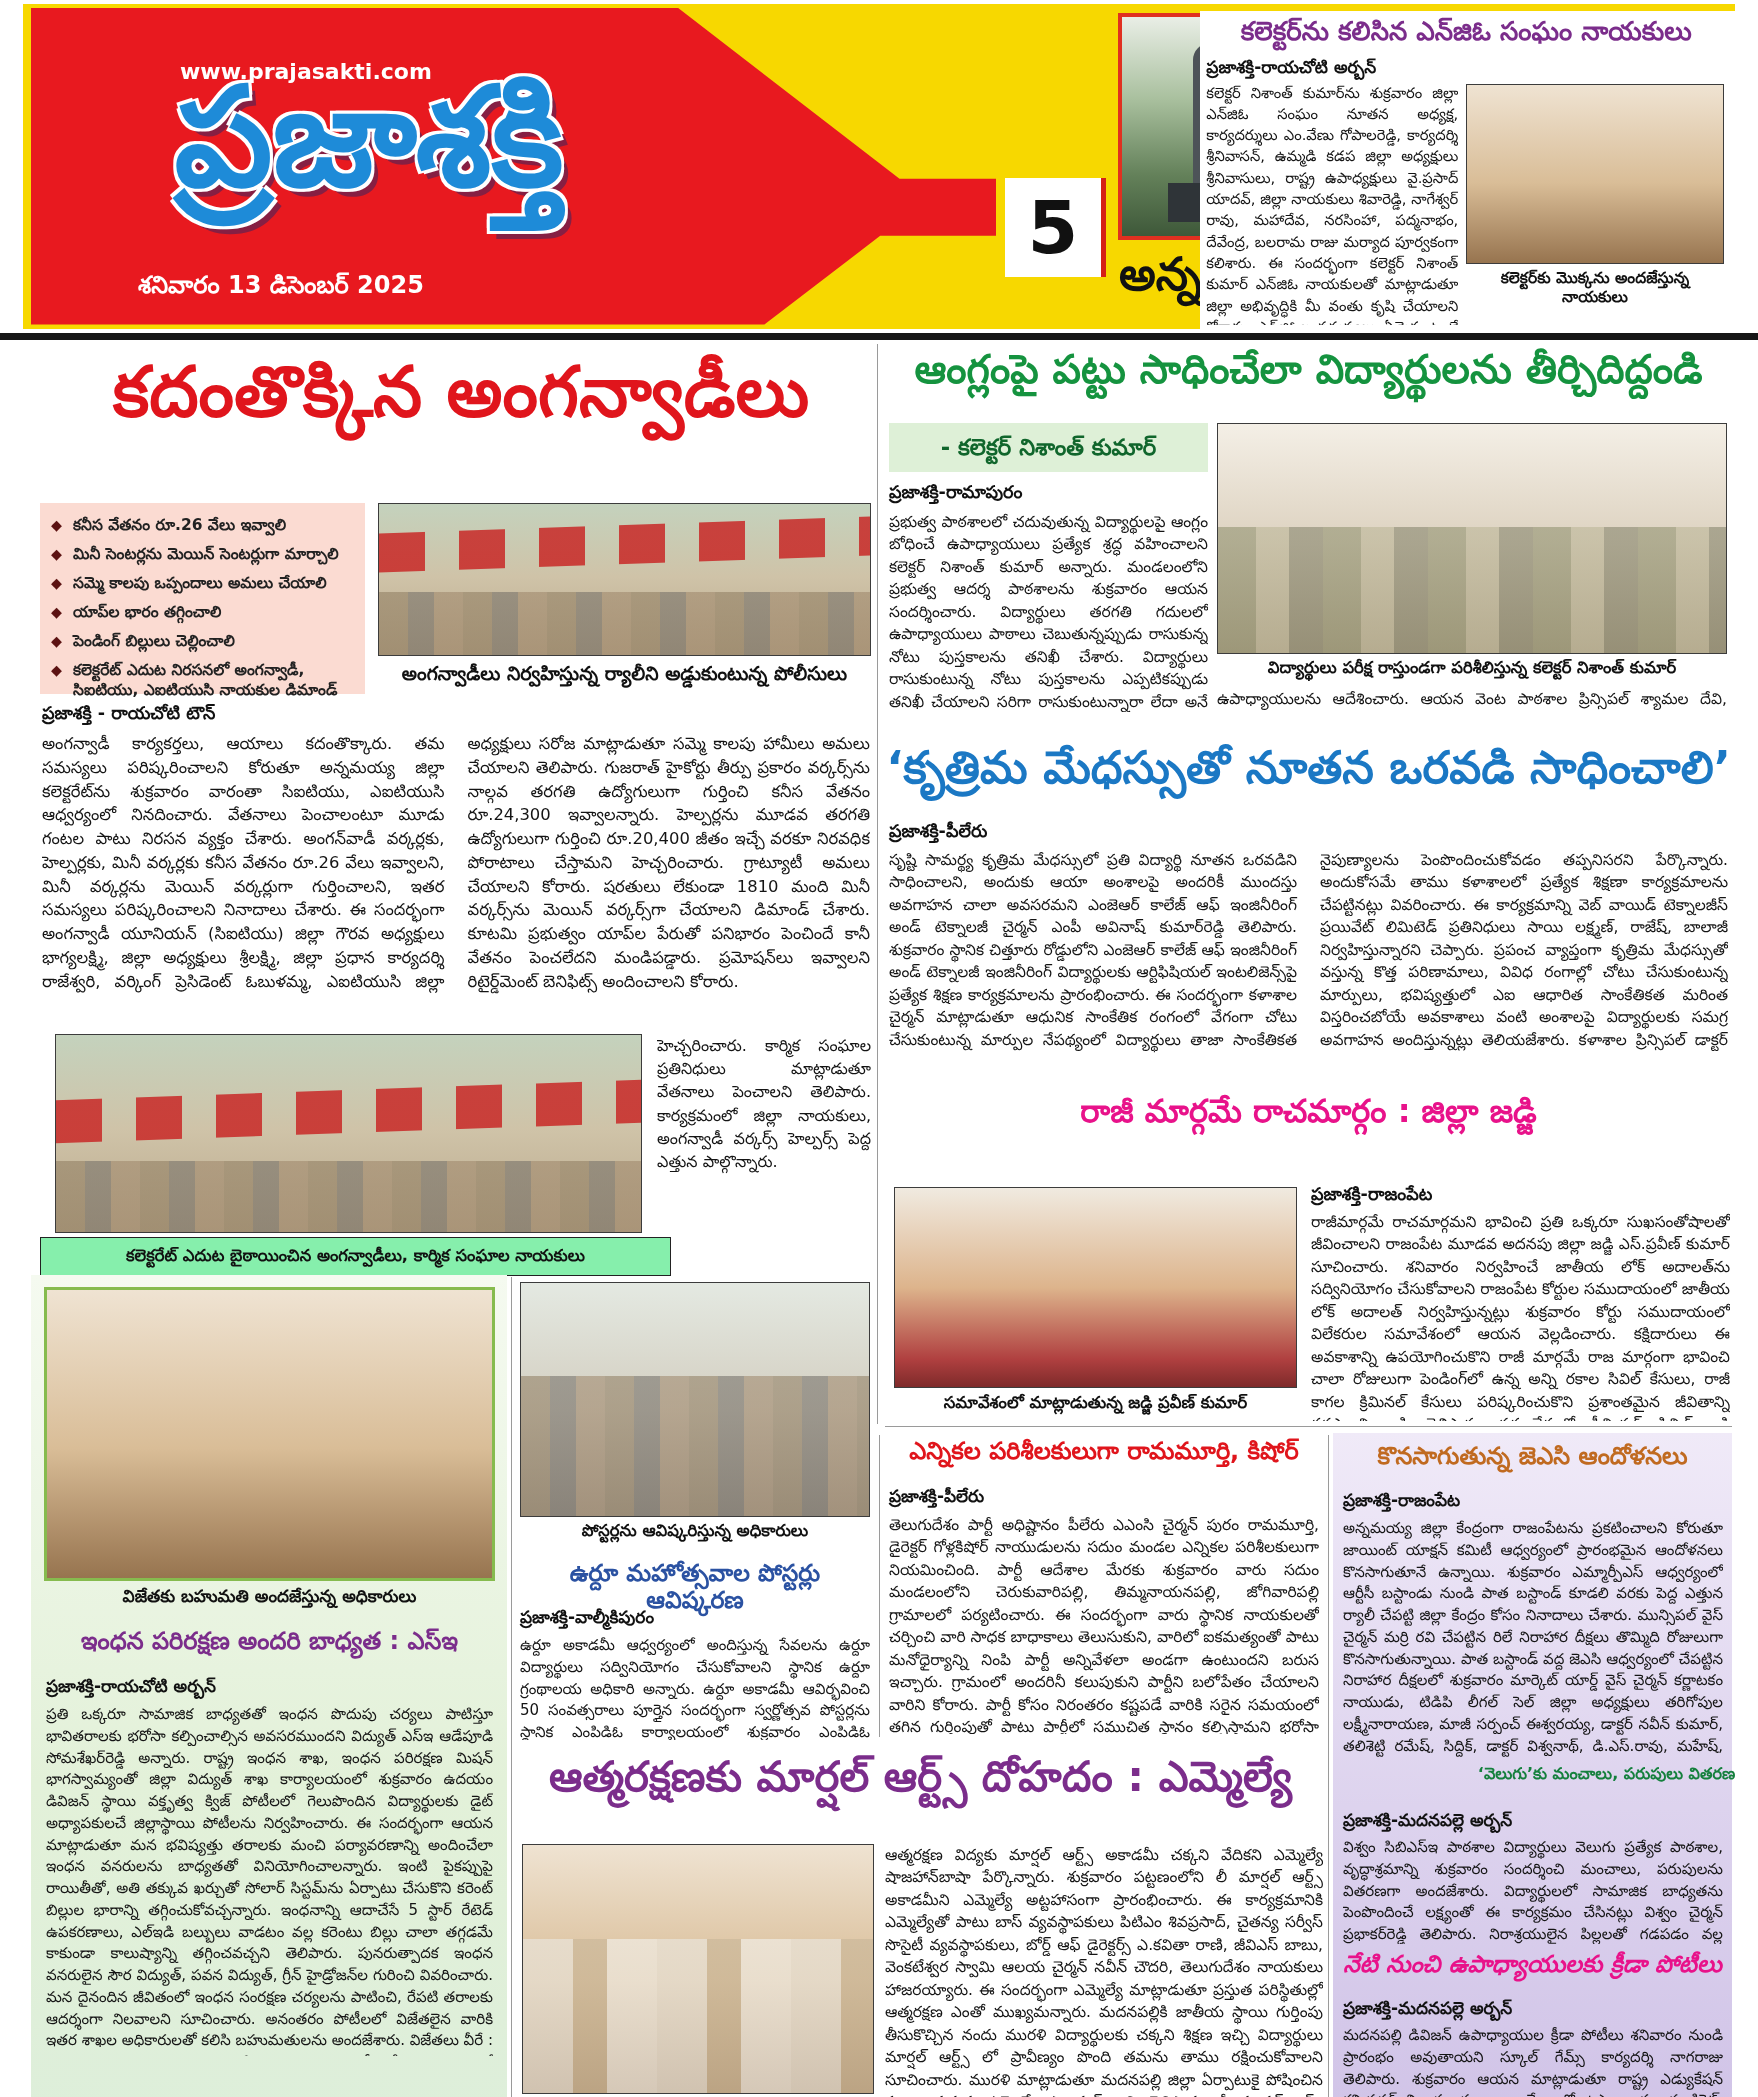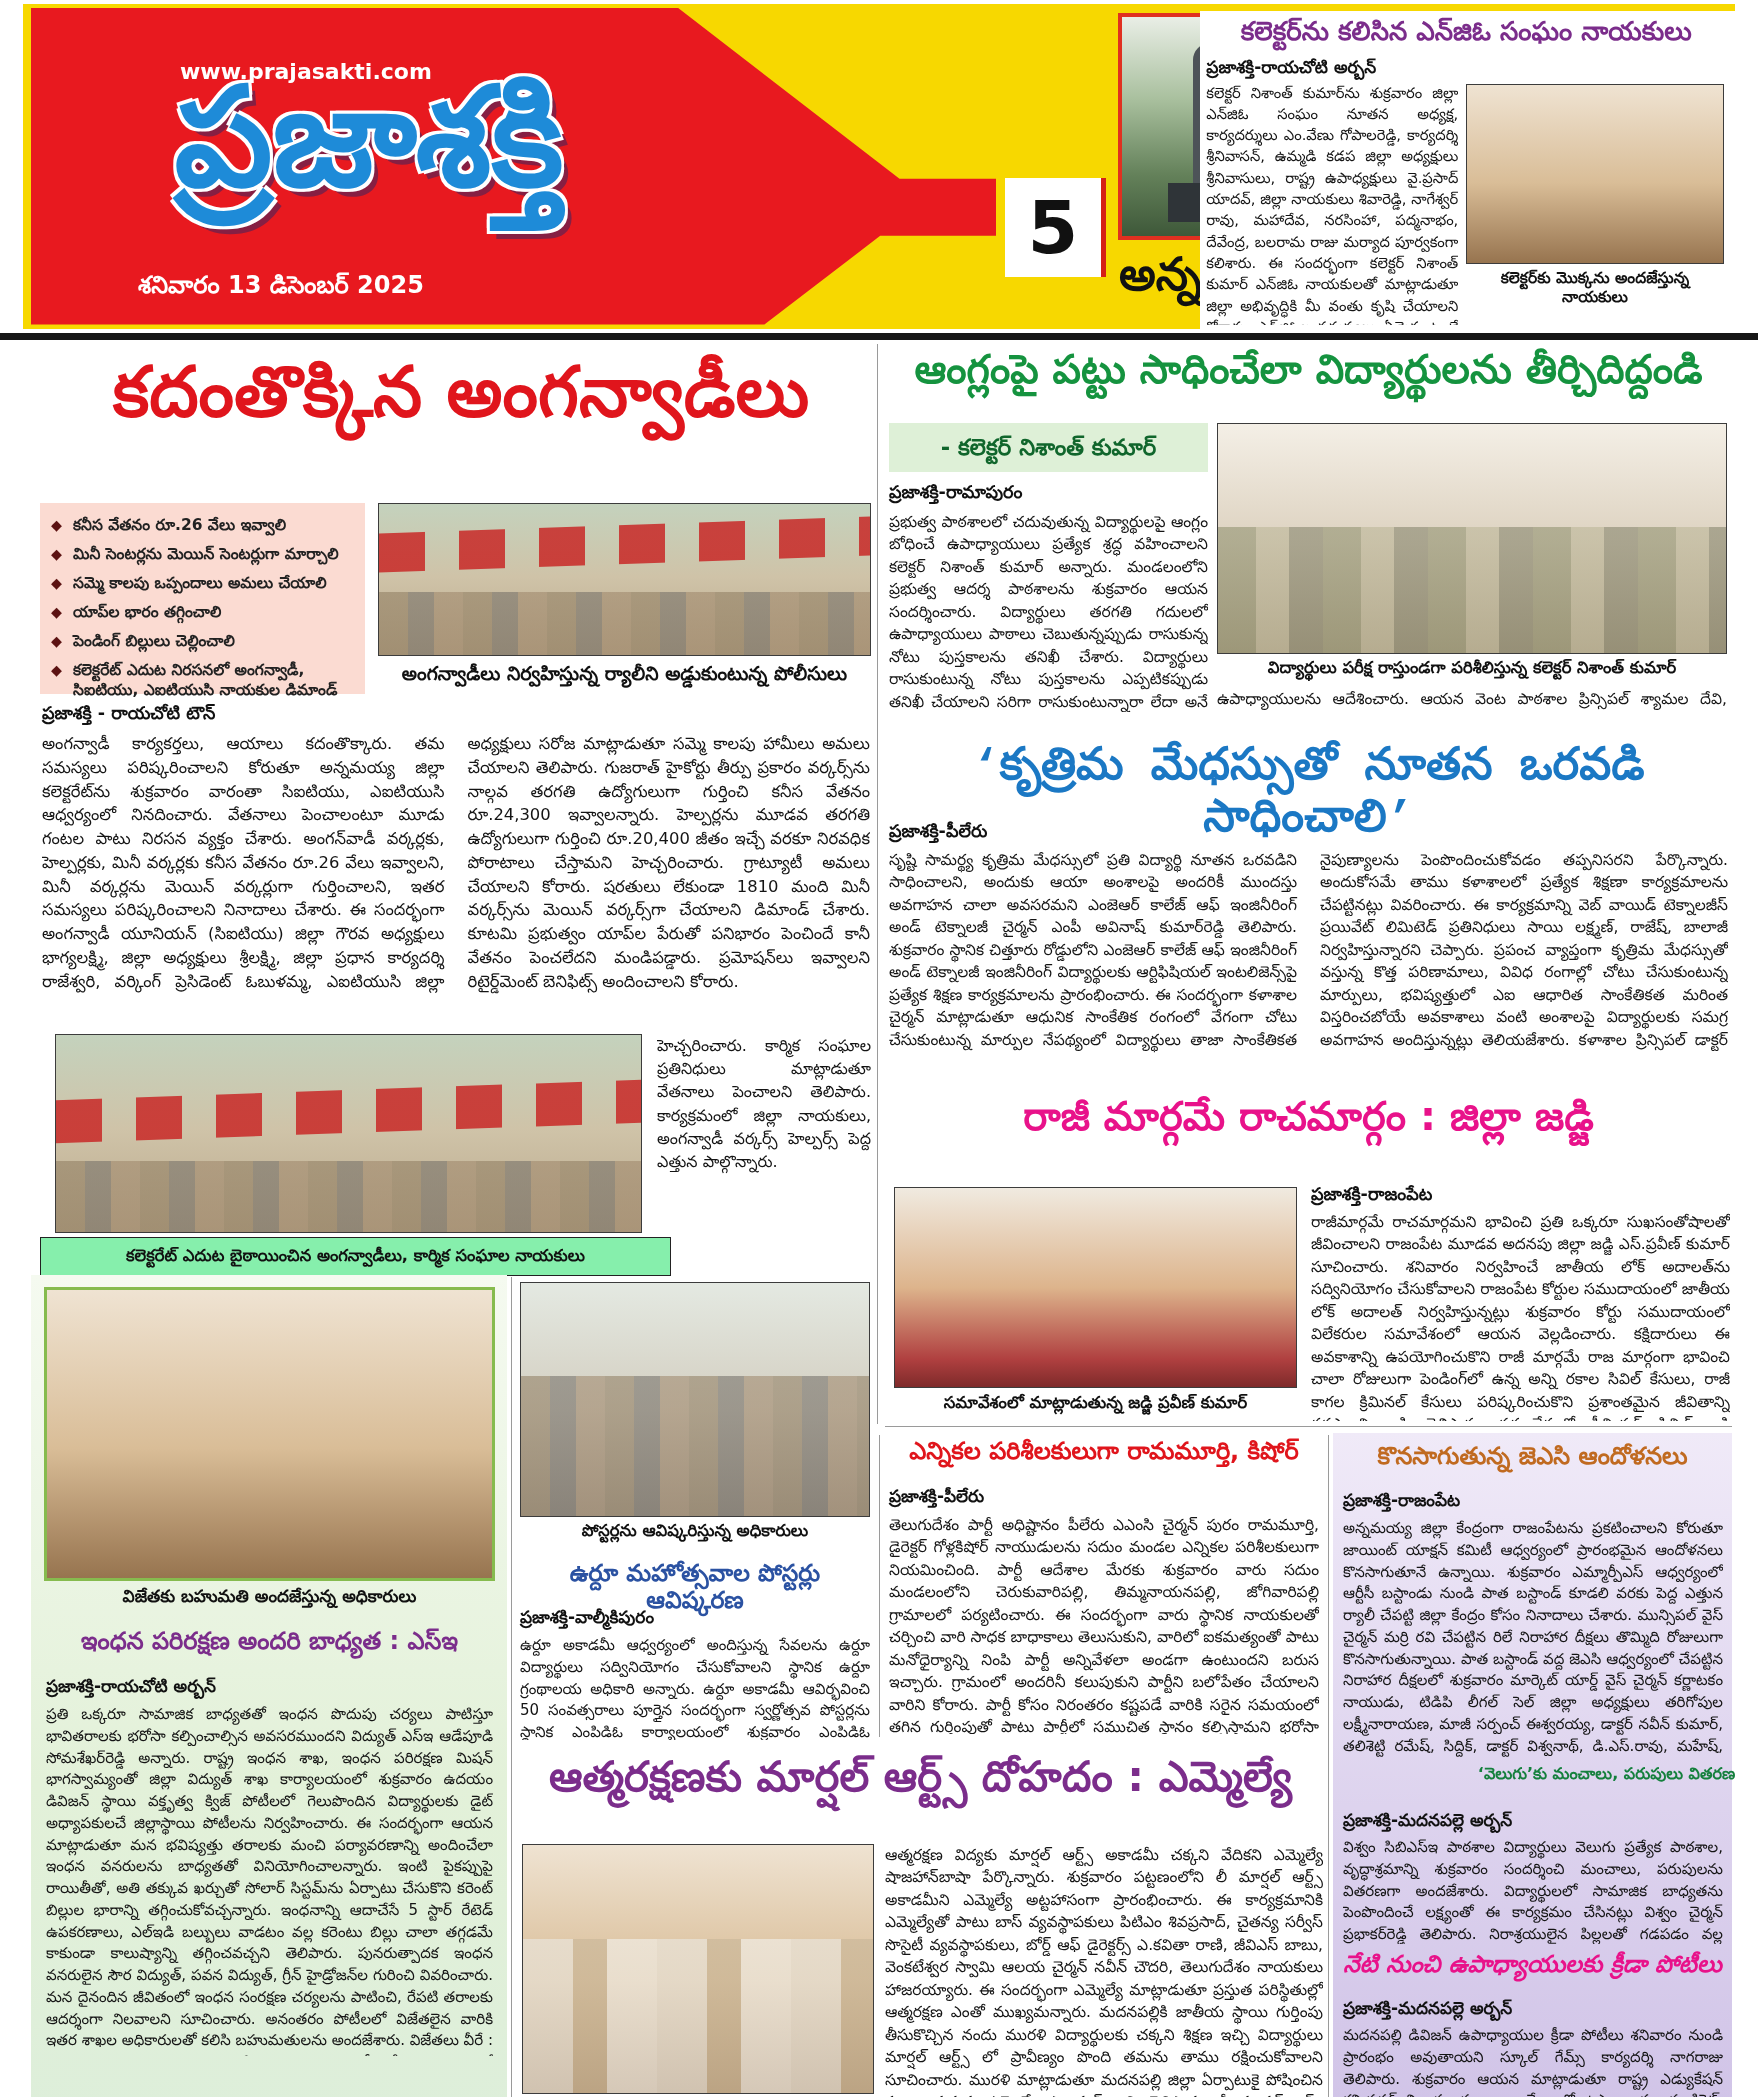--- a/index.html
+++ b/index.html
@@ -122,25 +122,25 @@
 </div>
 <div class="abs byline" style="left:889px;top:482px;width:319px;">ప్రజాశక్తి-రామాపురం</div>
 <div class="abs body-txt" style="left:889px;top:511px;width:319px;height:201px;font-size:15.5px;">ప్రభుత్వ పాఠశాలలో చదువుతున్న విద్యార్థులపై ఆంగ్లం బోధించే ఉపాధ్యాయులు ప్రత్యేక శ్రద్ధ వహించాలని కలెక్టర్ నిశాంత్ కుమార్ అన్నారు. మండలంలోని ప్రభుత్వ ఆదర్శ పాఠశాలను శుక్రవారం ఆయన సందర్శించారు. విద్యార్థులు తరగతి గదులలో ఉపాధ్యాయులు పాఠాలు చెబుతున్నప్పుడు రాసుకున్న నోటు పుస్తకాలను తనిఖీ చేశారు. విద్యార్థులు రాసుకుంటున్న నోటు పుస్తకాలను ఎప్పటికప్పుడు తనిఖీ చేయాలని సరిగా రాసుకుంటున్నారా లేదా అనే అంశంపై దృష్టి సారించాలని ఉపాధ్యాయులకు సూచించారు. అనంతరం పాఠశాలలో విద్యార్థులకు అందుబాటులో ఉన్న నీటి వసతి, పాఠశాలలో పారిశుధ్యం, డొక్కా సీతమ్మ మధ్యాహ్న భోజన పథకం, తదితర అంశాలపై ఉపాధ్యాయులను అడిగి తగు సూచనలు చేశారు. విద్యార్థులు పరీక్ష రాస్తుండగా స్వయంగా తనిఖీ చేశారు. ఈ సందర్భంగా ఆయన మాట్లాడుతూ విద్యార్థులు ఇంగ్లీష్ బాగా మాట్లాడే నైపుణ్యాన్ని పెంపొందించేలా చర్యలు చేపట్టాలని ఉపాధ్యాయులను ఆదేశించారు.</div>
 
 <div class="abs ph ph-class" style="left:1217px;top:423px;width:510px;height:231px;">
   <div class="crowdband" style="height:55%;background:repeating-linear-gradient(90deg,#8b8d6a 0 38px,#b8b394 38px 71px,#7f7f66 71px 105px);"></div>
 </div>
 <div class="abs caption" style="left:1217px;top:658px;width:510px;font-size:16.4px;">విద్యార్థులు పరీక్ష రాస్తుండగా పరిశీలిస్తున్న కలెక్టర్ నిశాంత్ కుమార్</div>
 <div class="abs body-txt" style="left:1217px;top:688px;width:510px;height:25px;font-size:15.5px;">ఉపాధ్యాయులను ఆదేశించారు. ఆయన వెంట పాఠశాల ప్రిన్సిపల్ శ్యామల దేవి, ఉపాధ్యాయులు పాల్గొన్నారు.</div>
 
-<div class="abs hd" style="left:885px;top:742px;width:847px;font-size:45px;color:#1b78c4;font-family:Liberation Mono, monospace;">‘కృత్రిమ మేధస్సుతో నూతన ఒరవడి సాధించాలి’</div>
+<div class="abs hd" style="left:885px;top:742px;width:847px;font-size:45px;color:#1b78c4;">‘కృత్రిమ మేధస్సుతో నూతన ఒరవడి సాధించాలి’</div>
 <div class="abs byline" style="left:889px;top:821px;width:294px;">ప్రజాశక్తి-పీలేరు</div>
 <div class="abs body-txt" style="left:889px;top:849px;width:839px;height:218px;column-count:2;column-gap:23px;font-size:15.5px;">సృష్టి సామర్థ్య కృత్రిమ మేధస్సులో ప్రతి విద్యార్థి నూతన ఒరవడిని సాధించాలని, అందుకు ఆయా అంశాలపై అందరికీ ముందస్తు అవగాహన చాలా అవసరమని ఎంజెఆర్ కాలేజ్ ఆఫ్ ఇంజినీరింగ్ అండ్ టెక్నాలజీ చైర్మన్ ఎంపీ అవినాష్ కుమార్‌రెడ్డి తెలిపారు. శుక్రవారం స్థానిక చిత్తూరు రోడ్డులోని ఎంజెఆర్ కాలేజ్ ఆఫ్ ఇంజినీరింగ్ అండ్ టెక్నాలజీ ఇంజినీరింగ్ విద్యార్థులకు ఆర్టిఫిషియల్ ఇంటలిజెన్స్‌పై ప్రత్యేక శిక్షణ కార్యక్రమాలను ప్రారంభించారు. ఈ సందర్భంగా కళాశాల చైర్మన్ మాట్లాడుతూ ఆధునిక సాంకేతిక రంగంలో వేగంగా చోటు చేసుకుంటున్న మార్పుల నేపథ్యంలో విద్యార్థులు తాజా సాంకేతికత నైపుణ్యాలను పెంపొందించుకోవడం తప్పనిసరని పేర్కొన్నారు. అందుకోసమే తాము కళాశాలలో ప్రత్యేక శిక్షణా కార్యక్రమాలను చేపట్టినట్లు వివరించారు. ఈ కార్యక్రమాన్ని వెబ్ వాయిడ్ టెక్నాలజీస్ ప్రయివేట్ లిమిటెడ్ ప్రతినిధులు సాయి లక్ష్మణ్, రాజేష్, బాలాజీ నిర్వహిస్తున్నారని చెప్పారు. ప్రపంచ వ్యాప్తంగా కృత్రిమ మేధస్సుతో వస్తున్న కొత్త పరిణామాలు, వివిధ రంగాల్లో చోటు చేసుకుంటున్న మార్పులు, భవిష్యత్తులో ఎఐ ఆధారిత సాంకేతికత మరింత విస్తరించబోయే అవకాశాలు వంటి అంశాలపై విద్యార్థులకు సమగ్ర అవగాహన అందిస్తున్నట్లు తెలియజేశారు. కళాశాల ప్రిన్సిపల్ డాక్టర్ కె.వి.ఎస్.వి.నరసింహారావు మాట్లాడుతూ నేటి యుగంలో సాంకేతిక పరిజ్ఞానం కేవలం విద్యా విషయంలోనే కాకుండా కెరీర్ డెవలప్మెంట్‌లోనూ కీలక పాత్ర పోషిస్తోందని విద్యార్థులకు సూచించారు. కార్యక్రమంలో వివిధ విభాగాధిపతులు, అధ్యాపకులు, అధ్యాపకేతర సిబ్బంది, విద్యార్థులు భారీ సంఖ్యలో పాల్గొన్నారు.</div>
 
-<div class="abs hd" style="left:885px;top:1093px;width:847px;font-size:40px;color:#e8128a;">రాజీ మార్గమే రాచమార్గం : జిల్లా జడ్జి</div>
+<div class="abs hd" style="left:885px;top:1093px;width:847px;font-size:32px;color:#e8128a;">రాజీ మార్గమే రాచమార్గం : జిల్లా జడ్జి</div>
 <div class="abs ph ph-court" style="left:894px;top:1187px;width:403px;height:201px;"></div>
 <div class="abs caption" style="left:894px;top:1393px;width:403px;font-size:16.4px;">సమావేశంలో మాట్లాడుతున్న జడ్జి ప్రవీణ్ కుమార్</div>
 <div class="abs byline" style="left:1311px;top:1184px;width:294px;">ప్రజాశక్తి-రాజంపేట</div>
 <div class="abs body-txt" style="left:1311px;top:1211px;width:419px;height:210px;font-size:15.5px;">రాజీమార్గమే రాచమార్గమని భావించి ప్రతి ఒక్కరూ సుఖసంతోషాలతో జీవించాలని రాజంపేట మూడవ అదనపు జిల్లా జడ్జి ఎస్.ప్రవీణ్ కుమార్ సూచించారు. శనివారం నిర్వహించే జాతీయ లోక్ అదాలత్‌ను సద్వినియోగం చేసుకోవాలని రాజంపేట కోర్టుల సముదాయంలో జాతీయ లోక్ అదాలత్ నిర్వహిస్తున్నట్లు శుక్రవారం కోర్టు సముదాయంలో విలేకరుల సమావేశంలో ఆయన వెల్లడించారు. కక్షిదారులు ఈ అవకాశాన్ని ఉపయోగించుకొని రాజీ మార్గమే రాజ మార్గంగా భావించి చాలా రోజులుగా పెండింగ్‌లో ఉన్న అన్ని రకాల సివిల్ కేసులు, రాజీ కాగల క్రిమినల్ కేసులు పరిష్కరించుకొని ప్రశాంతమైన జీవితాన్ని గడపాలని జడ్జి తెలిపారు. సమావేశంలో సీనియర్ సివిల్ జడ్జి సి.టి.కేశవ, జూనియర్ సివిల్ జడ్జి రాజన్ ఉదయ్ ప్రకాష్, ఎపిపి రామకృష్ణ, బార్ ప్రెసిడెంట్ హనుమంత్ నాయుడు, కోర్టు సిబ్బంది పాల్గొన్నారు.</div>
 
 <div class="abs hrule" style="left:885px;top:1426px;width:847px;"></div>
 
 <div class="abs vrule" style="left:511px;top:1277px;height:1263px;"></div>
 <div class="abs ph ph-group" style="left:520px;top:1282px;width:350px;height:235px;">
   <div class="crowdband" style="height:60%;"></div>

